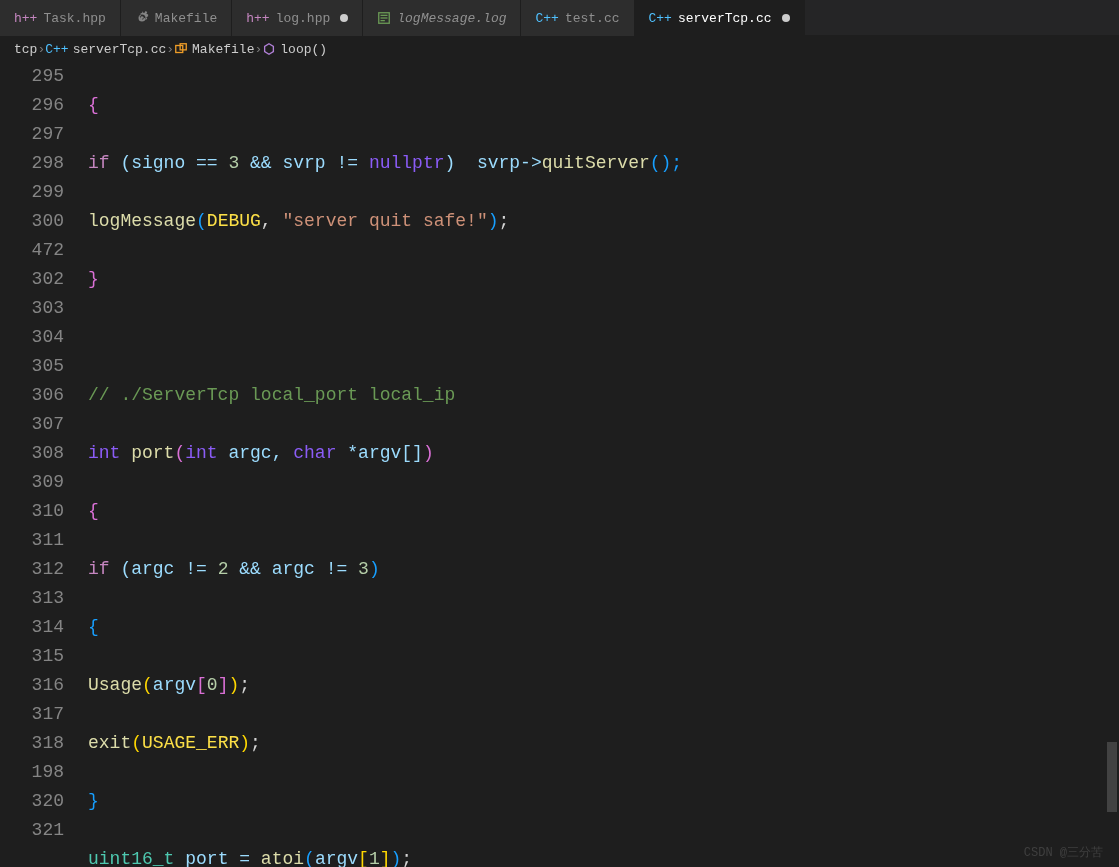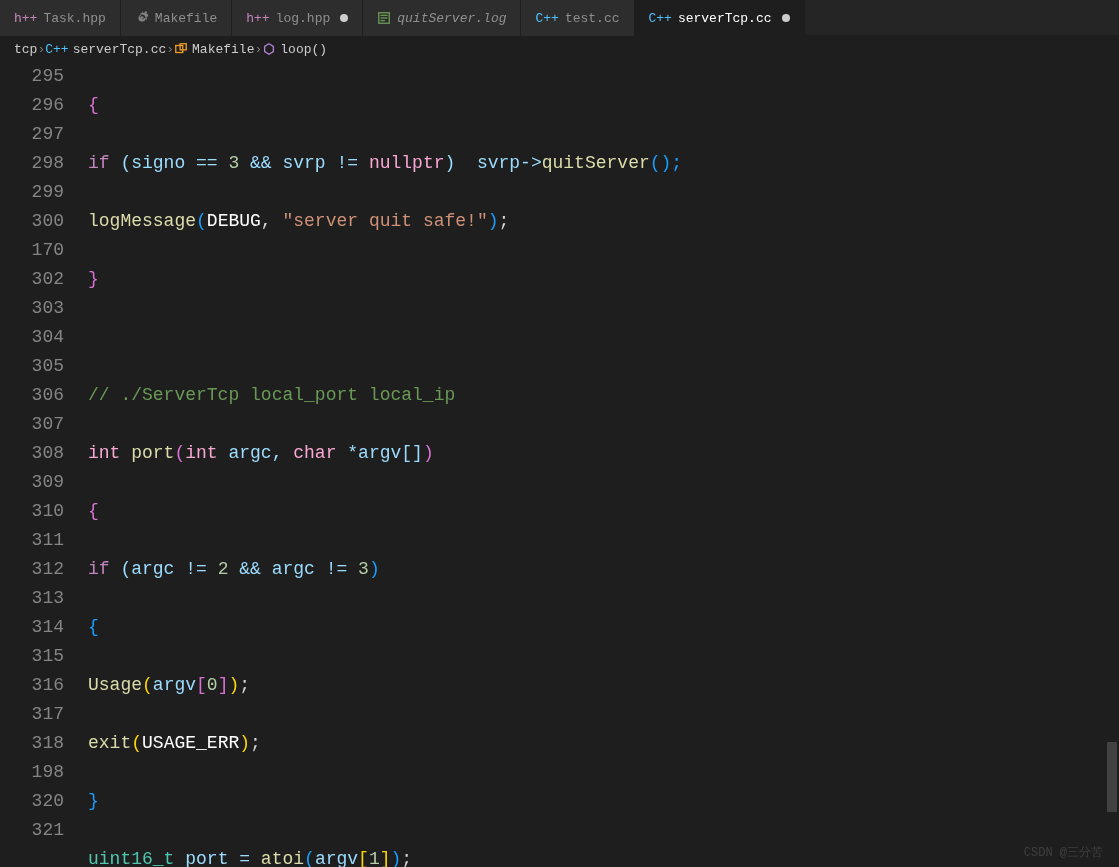--- a/index.html
+++ b/index.html
@@ -71,30 +71,30 @@
   .code {
     flex: 1;
     background: #1e1e1e;
     font-size: 18px;
     line-height: 29px;
     white-space: pre;
     position: relative;
     padding-left: 6px;
   }
   .code .row { height: 29px; display: flex; align-items: center; }
-  .kw { color: #f9a8d4; }
+  .kw { color: #8b5cf6; }
   .kw2 { color: #c586c0; }
   .type { color: #4ec9b0; }
   .fn { color: #dcdcaa; }
   .var { color: #9cdcfe; }
   .num { color: #b5cea8; }
   .str { color: #ce9178; }
   .cmt { color: #6a9955; }
   .op { color: #d4d4d4; }
-  .const { color: #ffffff; }
+  .const { color: #fde047; }
   .paren-y { color: #ffd700; }
   .paren-p { color: #da70d6; }
   .paren-b { color: #179fff; }
   .brace-p { color: #da70d6; }
   .scrollbar {
     position: absolute;
     right: 0;
     top: 62px;
     width: 14px;
     height: calc(867px - 62px);
@@ -142,21 +142,21 @@
   </div>
   <div class="tab" style="font-style:italic;">
     <span class="icon ic-green">
       <svg width="14" height="14" viewBox="0 0 16 16" fill="none" stroke="#6a9955" stroke-width="1.5">
           <rect x="2" y="2" width="12" height="12"></rect>
           <line x1="4" y1="5" x2="12" y2="5"></line>
           <line x1="4" y1="8" x2="12" y2="8"></line>
           <line x1="4" y1="11" x2="9" y2="11"></line>
         </svg>
     </span>
-    <span>quitServer.log</span>
+    <span>logMessage.log</span>
   </div>
   <div class="tab">
     <span class="icon ic-blue">C++</span>
     <span>test.cc</span>
   </div>
   <div class="tab active">
     <span class="icon ic-blue">C++</span>
     <span>serverTcp.cc</span>
     <span class="dot"></span>
   </div>
@@ -193,21 +193,21 @@
 </div>
 
 <div class="editor">
   <div class="gutter">
     <div class="ln">295</div>
       <div class="ln">296</div>
       <div class="ln">297</div>
       <div class="ln">298</div>
     <div class="ln">299</div>
       <div class="ln">300</div>
-      <div class="ln">170</div>
+      <div class="ln">472</div>
       <div class="ln">302</div>
     <div class="ln">303</div>
       <div class="ln">304</div>
       <div class="ln">305</div>
       <div class="ln">306</div>
     <div class="ln">307</div>
       <div class="ln">308</div>
       <div class="ln">309</div>
       <div class="ln">310</div>
     <div class="ln">311</div>

